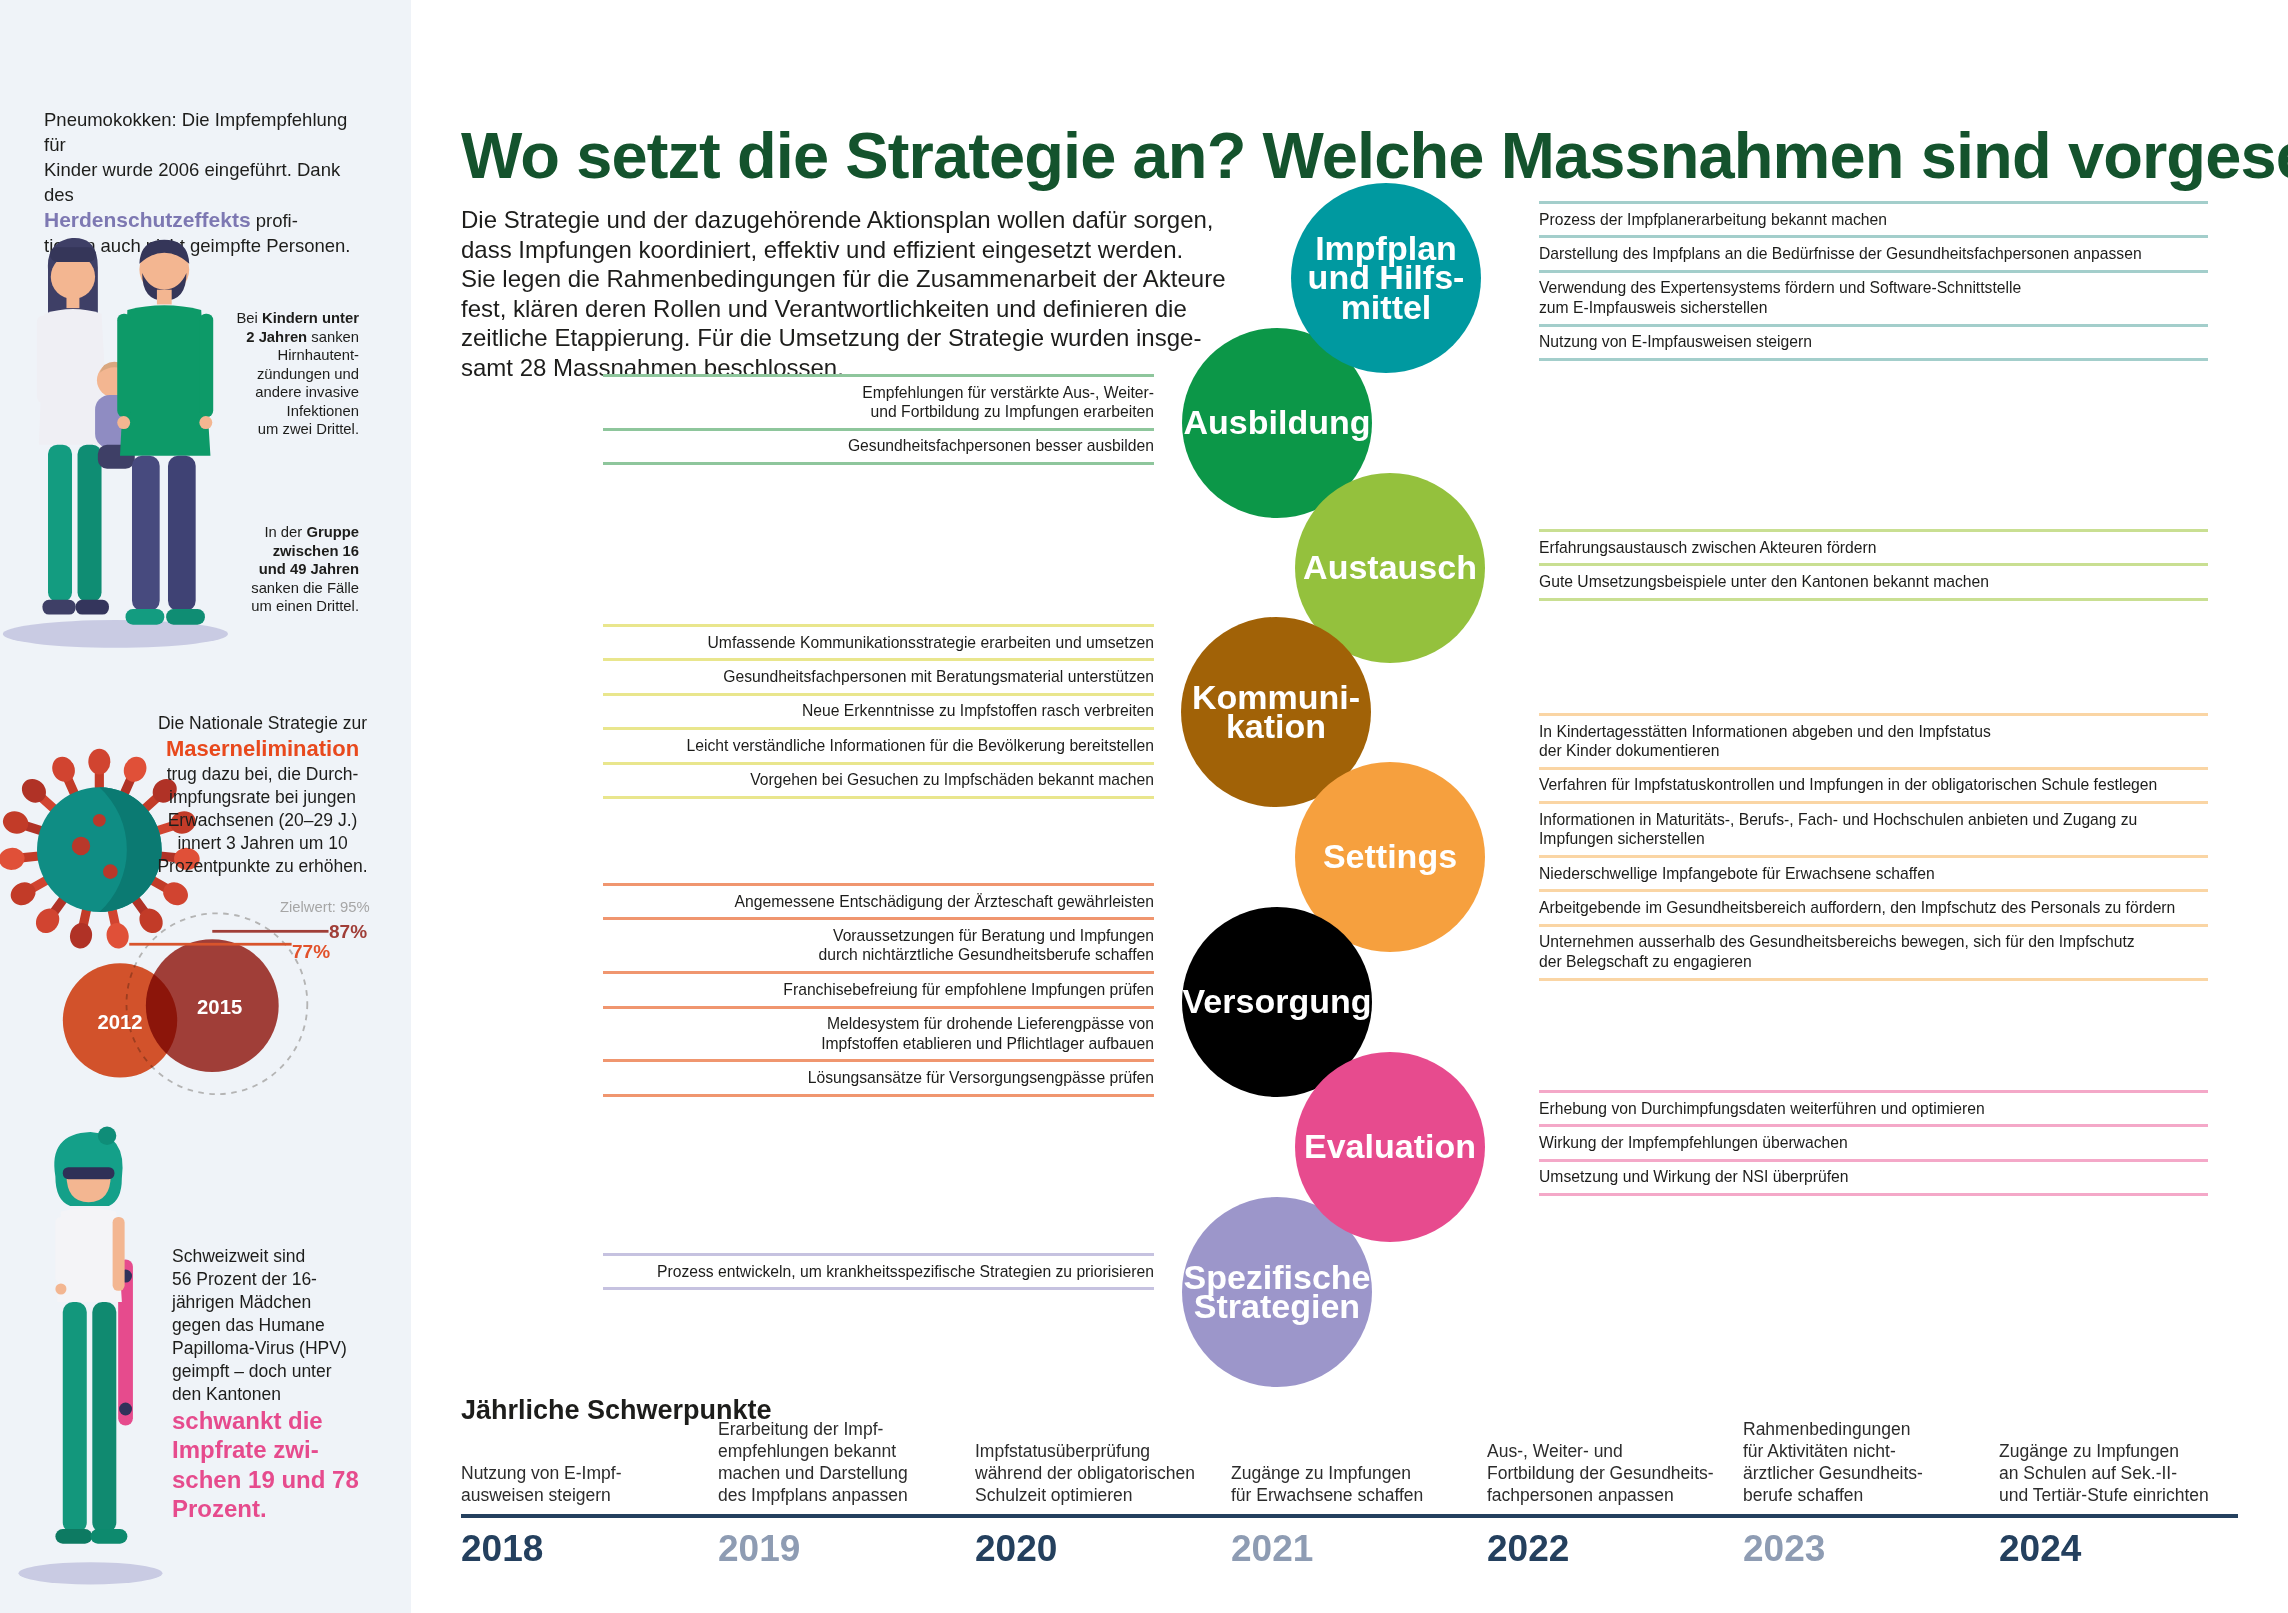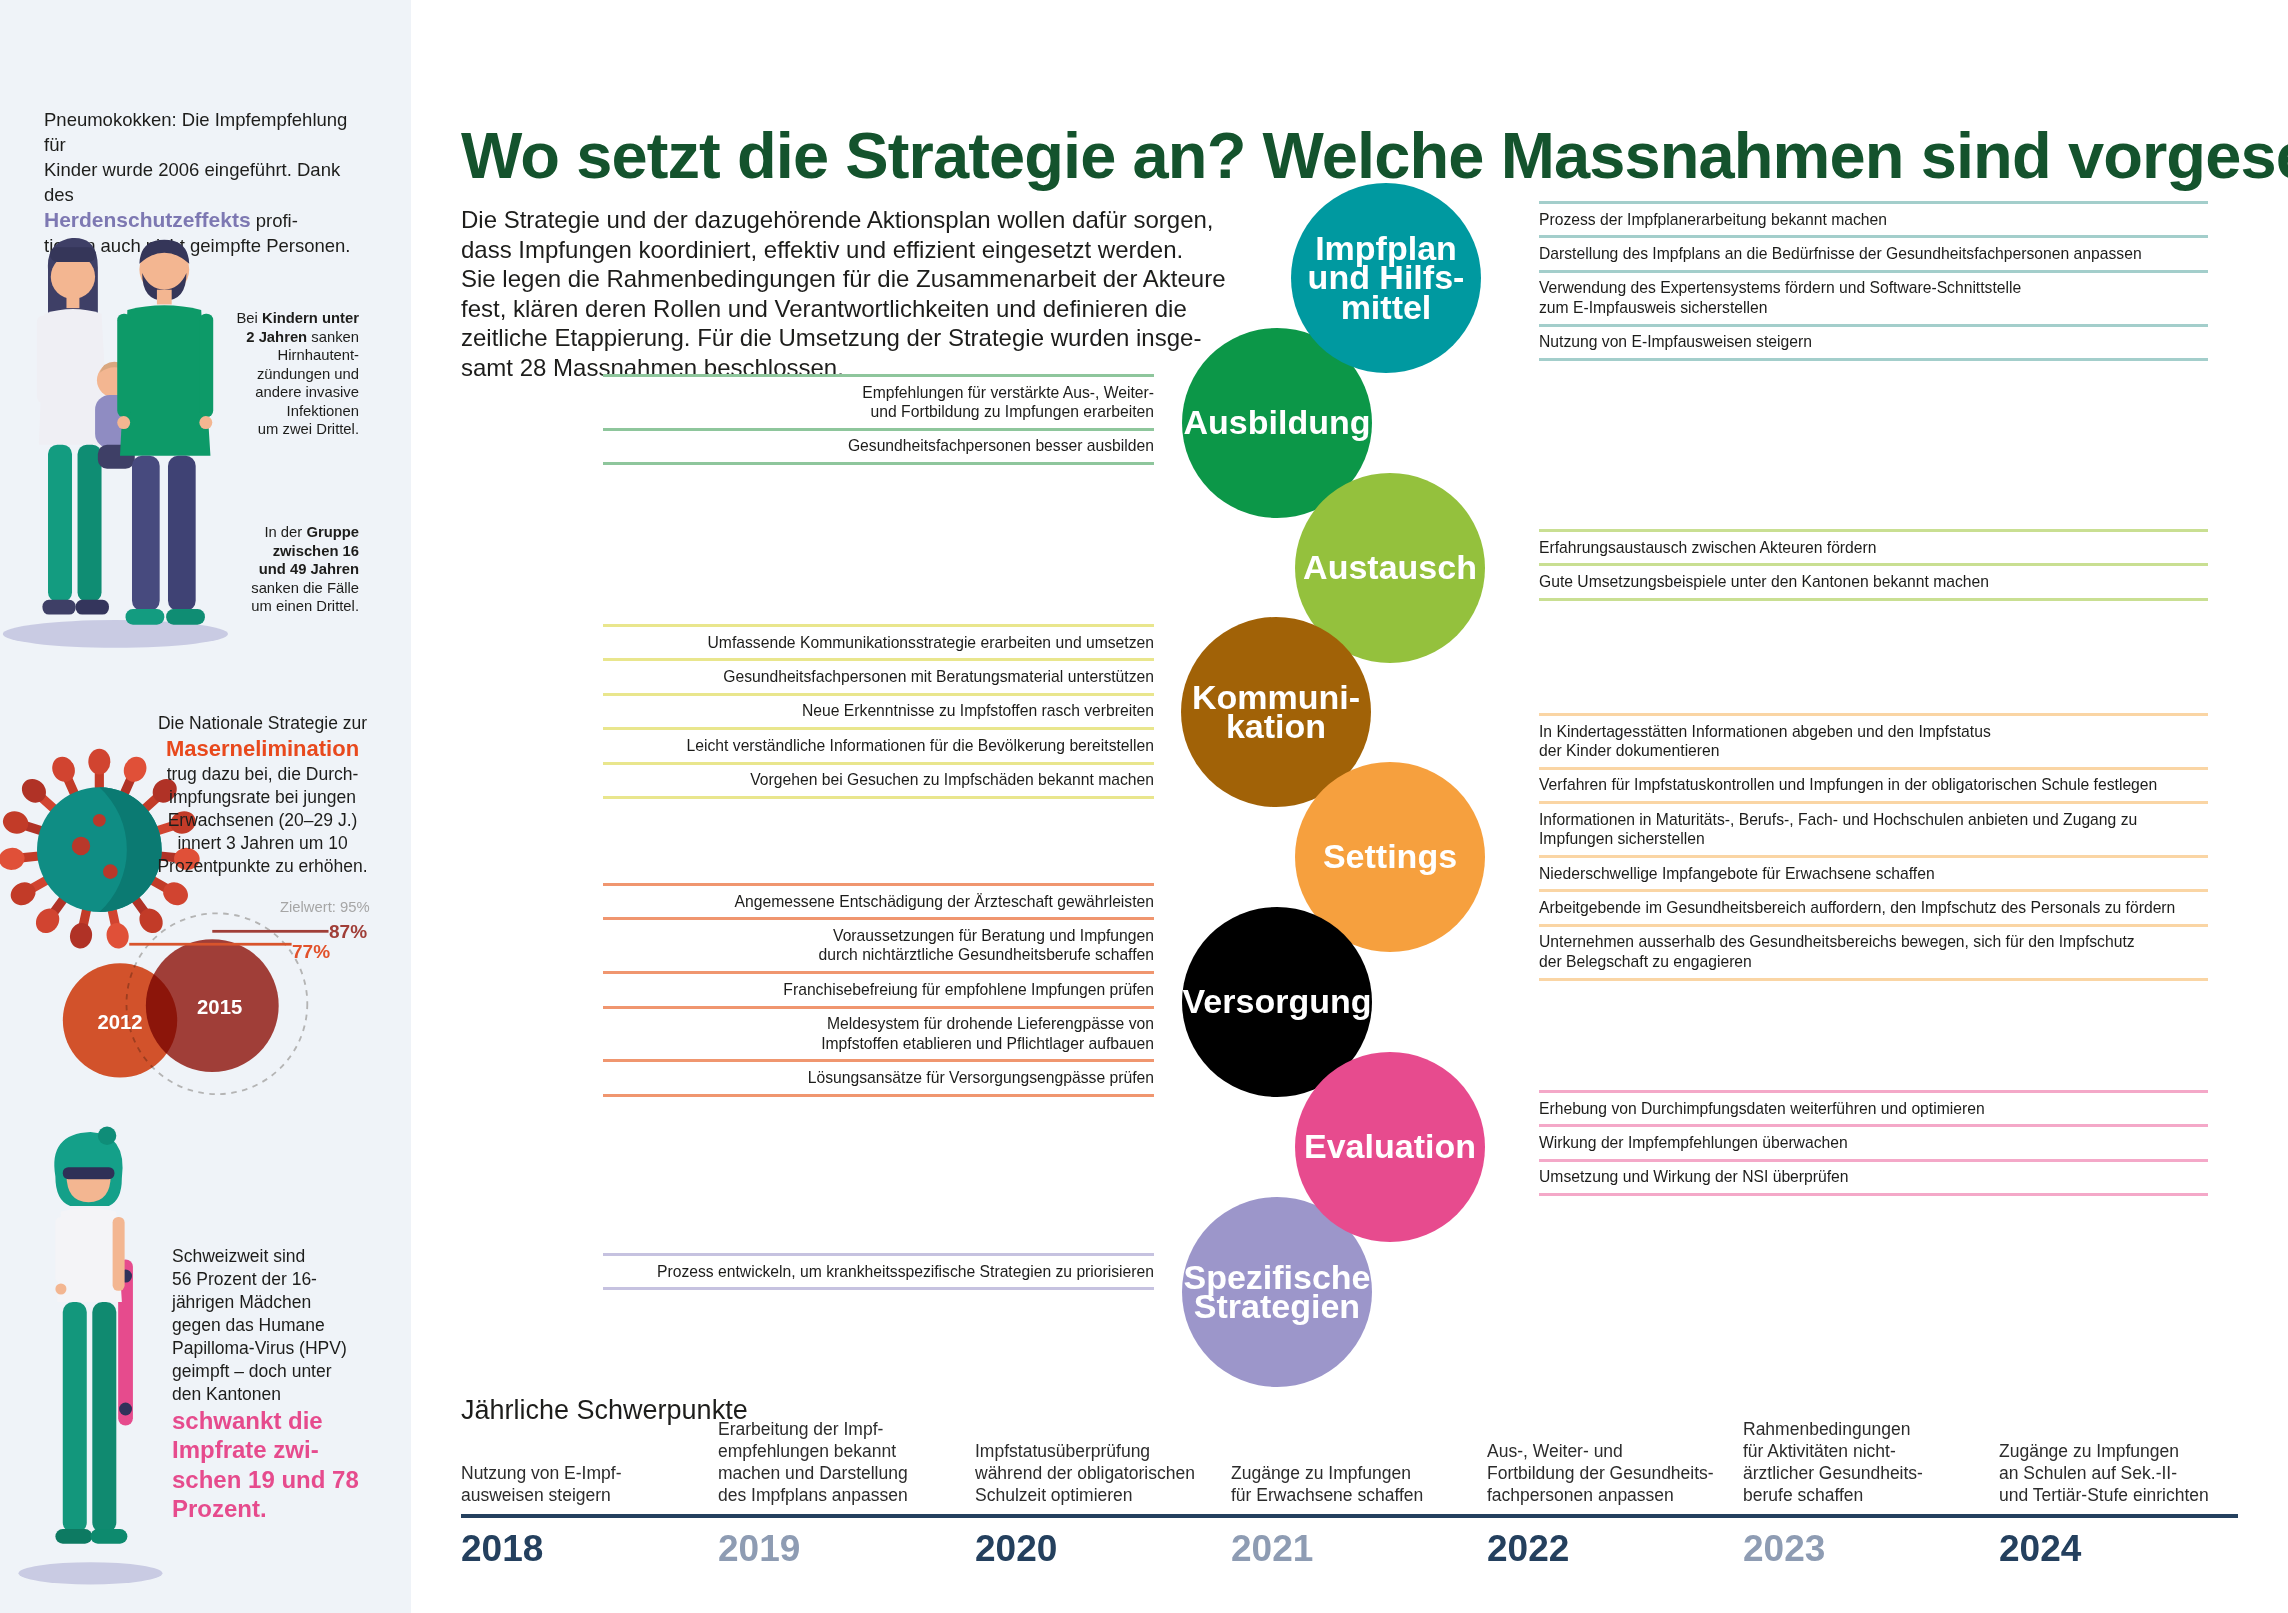--- a/index.html
+++ b/index.html
@@ -31,21 +31,21 @@
   .circle span{color:#ffffff;font-weight:bold;font-size:34px;line-height:29.5px;white-space:pre-line;}
 
   
   .mgroup{position:absolute;border-bottom:3.7px solid var(--lc);}
   .mgroup.right{width:669px;text-align:left;}
   .mgroup.left{width:551px;text-align:right;}
   .m{border-top:3.7px solid var(--lc);padding:5.5px 0 6.5px;font-size:15.7px;line-height:19.4px;
      white-space:pre-line;color:#1d1d1b;}
 
   
-  .tl-heading{left:461px;top:1361px;font-size:27px;font-weight:normal;margin-top:34px;}
+  .tl-heading{left:461px;top:1361px;font-size:27px;font-weight:bold;margin-top:34px;}
   .tl-col{position:absolute;top:1410px;height:96px;width:247px;display:flex;align-items:flex-end;}
   .tl-focus{white-space:pre;font-size:17.5px;line-height:22px;color:#2c2c2c;}
   .tl-rule{position:absolute;left:461px;top:1514px;width:1777px;height:3.7px;background:#24405e;}
   .tl-year{position:absolute;top:1528px;font-size:37px;font-weight:bold;letter-spacing:0;}
   .yr-dark{color:#24405e;}
   .yr-light{color:#8e9cb3;}
 </style>
 </head>
 <body>
 

